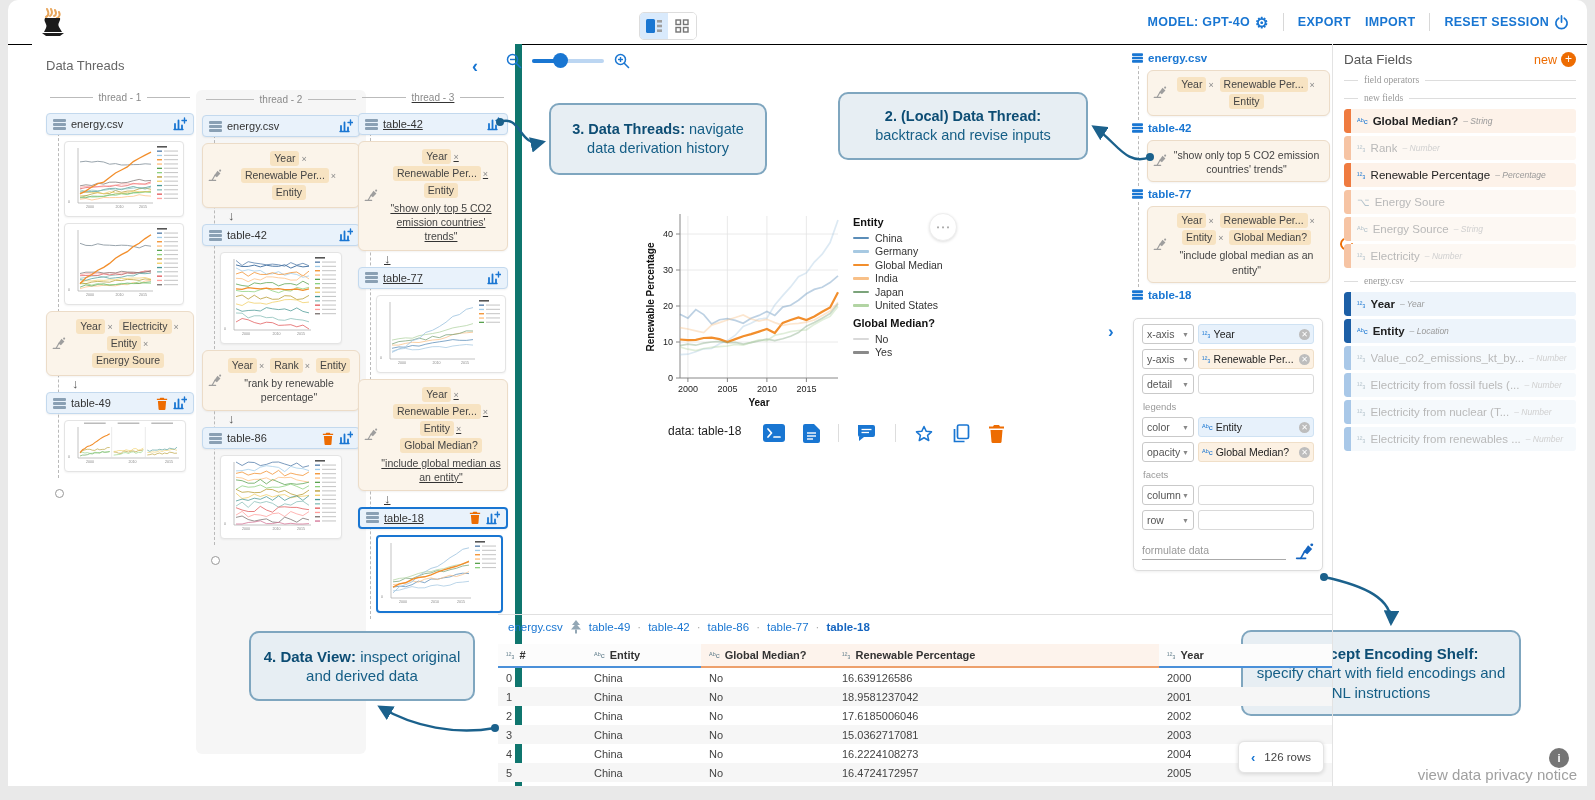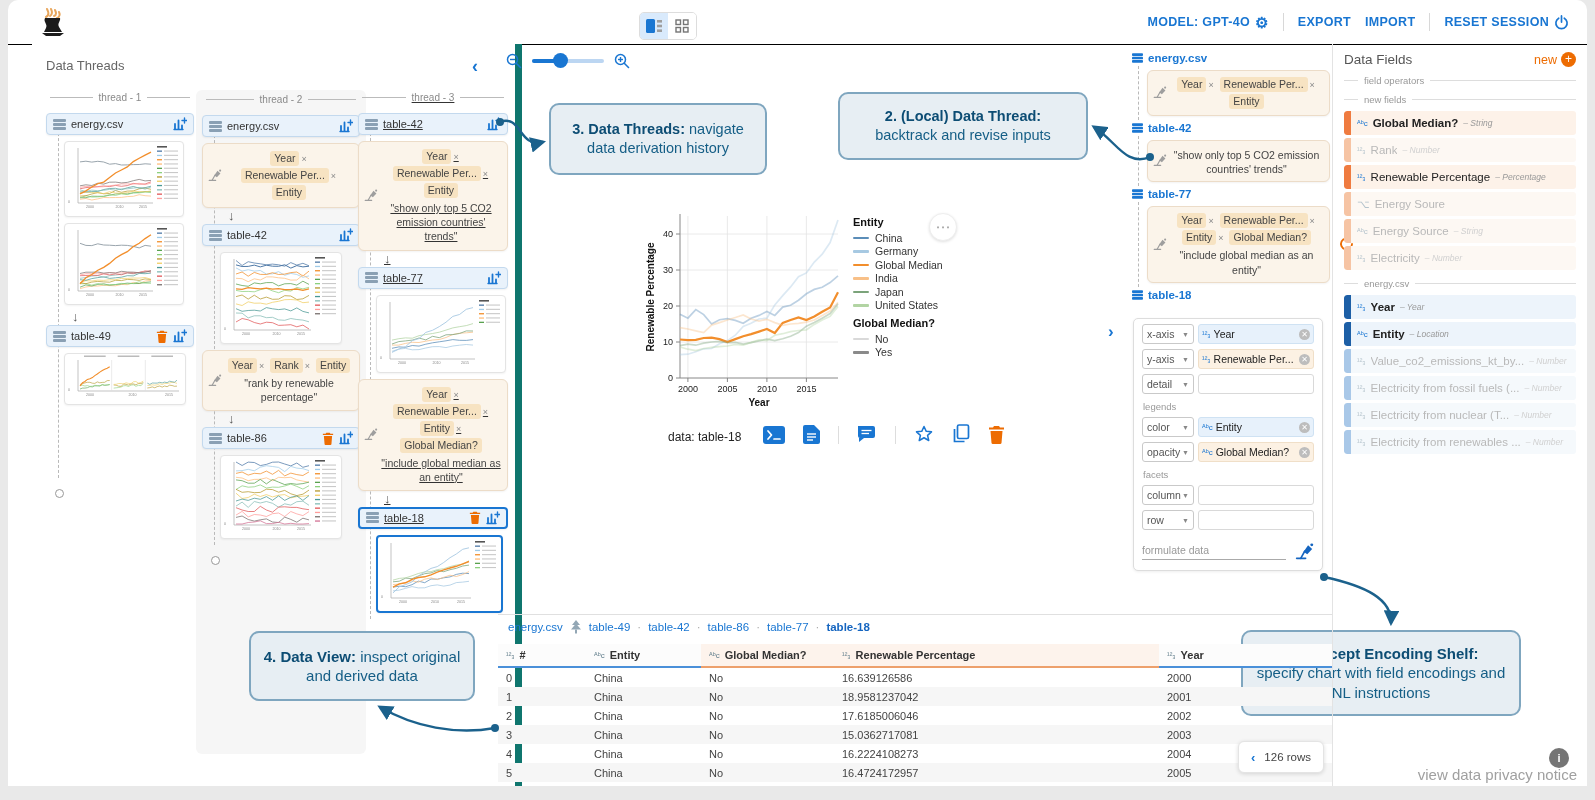--- a/index.html
+++ b/index.html
@@ -57,21 +57,21 @@
            padding:6px 12px;box-sizing:border-box;line-height:1.3;}
   .callout b{color:#0d4d74;}
   
   #more-btn{position:absolute;left:929px;top:213px;width:26px;height:26px;border-radius:50%;background:#fff;
             border:1px solid #eee;box-shadow:0 1px 3px rgba(0,0,0,.12);color:#999;font-size:15px;
             display:flex;align-items:center;justify-content:center;cursor:pointer;}
   #chart-legend{position:absolute;left:853px;top:214px;width:120px;font-size:10.5px;color:#333;}
   .lg-title{font-weight:bold;font-size:11px;margin:2px 0 3px 0;color:#111;}
   .lg-row{display:flex;align-items:center;gap:6px;height:13.5px;}
   .lg-dash{width:16px;height:2.5px;border-radius:1px;}
-  #chart-actions{position:absolute;left:668px;top:424px;display:flex;align-items:flex-end;gap:18px;}
+  #chart-actions{position:absolute;left:668px;top:424px;display:flex;align-items:flex-start;gap:18px;}
   #chart-actions .lbl{font-size:12px;color:#222;margin-right:4px;}
   .act-div{width:1px;height:18px;background:#ddd;}
   .act-btn{cursor:pointer;display:flex;align-items:center;}
   
   #local-thread{position:absolute;left:1132px;top:50px;width:198px;}
   .lt-node{position:relative;}
   .lt-link{display:flex;align-items:center;gap:5px;color:#1976d2;font-size:11.5px;font-weight:bold;cursor:pointer;margin:2px 0;}
   .lt-cardwrap{border-left:1px dashed #b9b9b9;margin-left:6px;padding:4px 0 4px 8px;}
   .lt-card{position:relative;background:#fbf4ea;border:1px solid #ecdcc8;border-radius:6px;
            padding:5px 6px 5px 22px;font-size:10.5px;color:#444;text-align:center;box-shadow:0 1px 2px rgba(0,0,0,.05);}
@@ -97,21 +97,21 @@
   .shelf-section{font-size:9.5px;color:#999;margin:7px 0 0 1px;}
   #formulate{display:flex;align-items:flex-end;gap:8px;margin-top:12px;}
   #formulate .ph{flex:1;font-size:10.5px;color:#999;border-bottom:1px solid #aaa;padding-bottom:3px;}
   
   #right-divider{position:absolute;left:1332px;top:44px;width:1px;height:742px;background:#e3e3e3;}
   #data-fields{position:absolute;left:1344px;top:52px;width:232px;}
   #df-head{display:flex;align-items:center;justify-content:space-between;margin-bottom:8px;}
   #df-title{font-size:13.5px;color:#555;}
   #df-new{display:flex;align-items:center;gap:4px;color:#ed6c02;font-size:12.5px;cursor:pointer;}
   .plus-circ{width:15px;height:15px;border-radius:50%;background:#ed6c02;color:#fff;font-size:12px;line-height:14px;text-align:center;}
-  .df-divider{display:flex;align-items:center;gap:6px;font-size:9.5px;color:#999;margin:8px 0 6px 0;}
+  .df-divider{display:flex;align-items:center;gap:6px;font-size:9.5px;color:#999;margin:8px 0 6px 0;font-family:Liberation Serif, serif;}
   .df-divider:before{content:"";width:14px;border-top:1px solid #ddd;}
   .df-divider:after{content:"";flex:1;border-top:1px solid #ddd;}
   #op-grid{display:grid;grid-template-columns:104px 112px;gap:6px;}
   .op-chip{height:22px;background:#f3ecf7;border-radius:3px;display:flex;align-items:center;font-style:italic;
            font-size:12px;color:#444;cursor:grab;overflow:hidden;}
   .op-bar{width:6px;align-self:stretch;background:#a13bbd;border-radius:3px 0 0 3px;margin-right:8px;flex:none;}
   .field-row{height:24px;border-radius:3px;display:flex;align-items:center;margin-bottom:3px;overflow:hidden;cursor:grab;}
   .field-bar{width:7px;align-self:stretch;border-radius:3px 0 0 3px;margin-right:6px;flex:none;}
   .field-row .fi{font-size:8px;margin-right:5px;white-space:nowrap;}
   .field-row .fn{font-size:11.5px;white-space:nowrap;overflow:hidden;}
@@ -303,20 +303,26 @@
                 <rect x="99" y="42.9" width="14" height="1.1" fill="#c9c9c9"></rect>
                 <rect x="92" y="47.199999999999996" width="5" height="1.3" fill="#86bcb6"></rect>
                 <rect x="99" y="47.199999999999996" width="14" height="1.1" fill="#c9c9c9"></rect>
                 <rect x="92" y="51.5" width="5" height="1.3" fill="#e15759"></rect>
                 <rect x="99" y="51.5" width="14" height="1.1" fill="#c9c9c9"></rect>
                 <rect x="92" y="55.8" width="5" height="1.3" fill="#ff9d9a"></rect>
                 <rect x="99" y="55.8" width="14" height="1.1" fill="#c9c9c9"></rect>
                 <rect x="92" y="60.099999999999994" width="5" height="1.3" fill="#79706e"></rect>
                 <rect x="99" y="60.099999999999994" width="14" height="1.1" fill="#c9c9c9"></rect>
               </svg></div>
+            <div class="concept-card"><span class="robot"><svg width="15" height="13" viewBox="0 0 24 22">
+                  <path d="M3 20 h11" stroke="#9e9e9e" stroke-width="2" stroke-linecap="round" fill="none"></path>
+                  <path d="M8 20 L13 11" stroke="#9e9e9e" stroke-width="2" stroke-linecap="round" fill="none"></path>
+                  <path d="M11.5 12 L17 4 L22 8.5 L16 15 Z" fill="#9e9e9e"></path>
+                  <circle cx="21.5" cy="3.5" r="1.8" fill="#9e9e9e"></circle>
+                </svg></span><span><span class="chip">Year</span><span class="chipx">×</span> <span class="chip">Electricity</span><span class="chipx">×</span> <span class="chip">Entity</span><span class="chipx">×</span> <span class="chip">Energy Soure</span> </span></div>
             <div class="downarrow">↓</div>
             <div class="tbl-card">
               <svg width="13" height="11" viewBox="0 0 13 11">
                 <rect x="0" y="0" width="13" height="3" rx="1" fill="#8aa0b4"></rect>
                 <rect x="0" y="4" width="13" height="3" rx="1" fill="#8aa0b4"></rect>
                 <rect x="0" y="8" width="13" height="3" rx="1" fill="#8aa0b4"></rect>
               </svg>
               <span class="tbl-name">table-49</span>
               <svg width="12" height="13" viewBox="0 0 17 19">
                 <path d="M6 1 h5 l1 1.5 h4 v2 H1 v-2 h4 z" fill="#ed6c02"></path>

